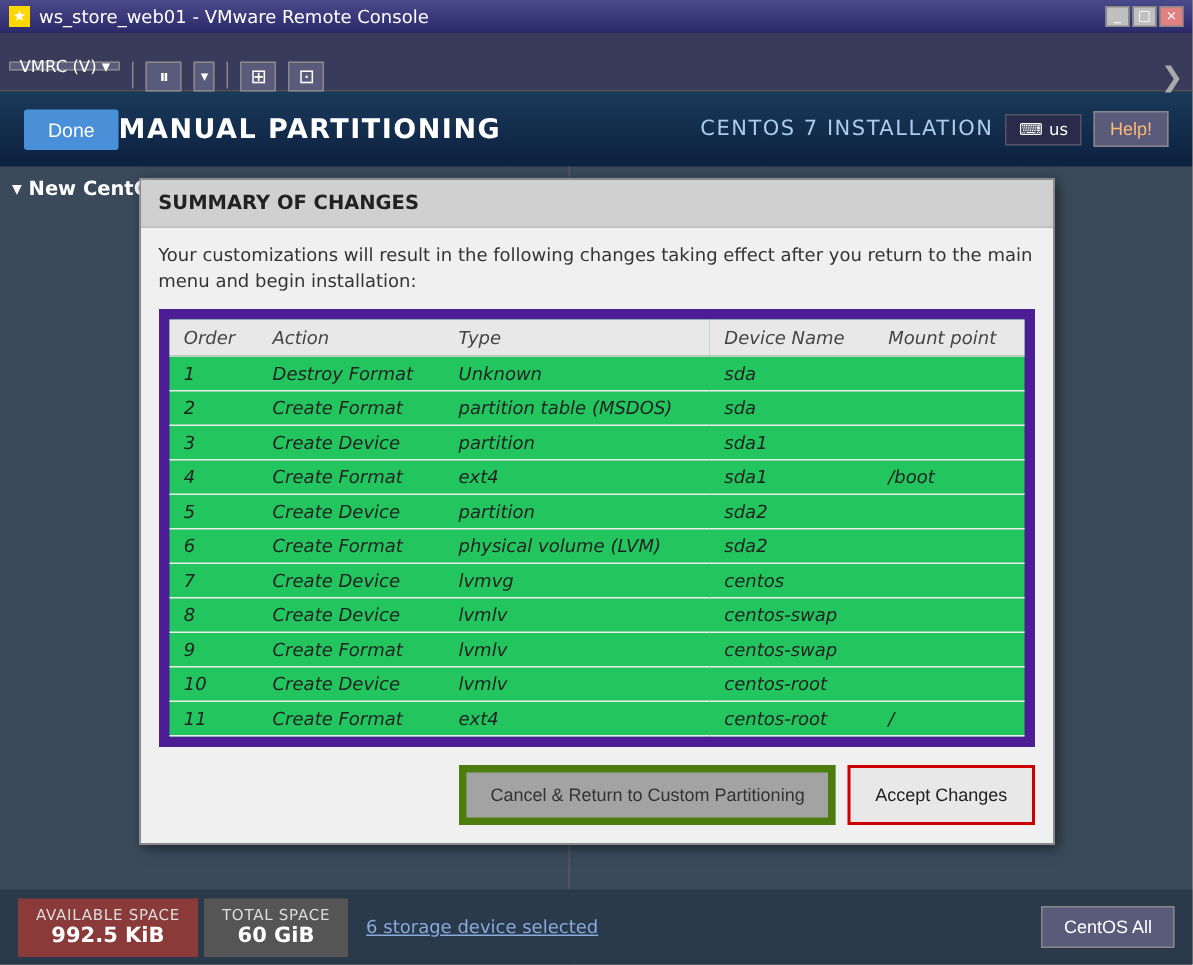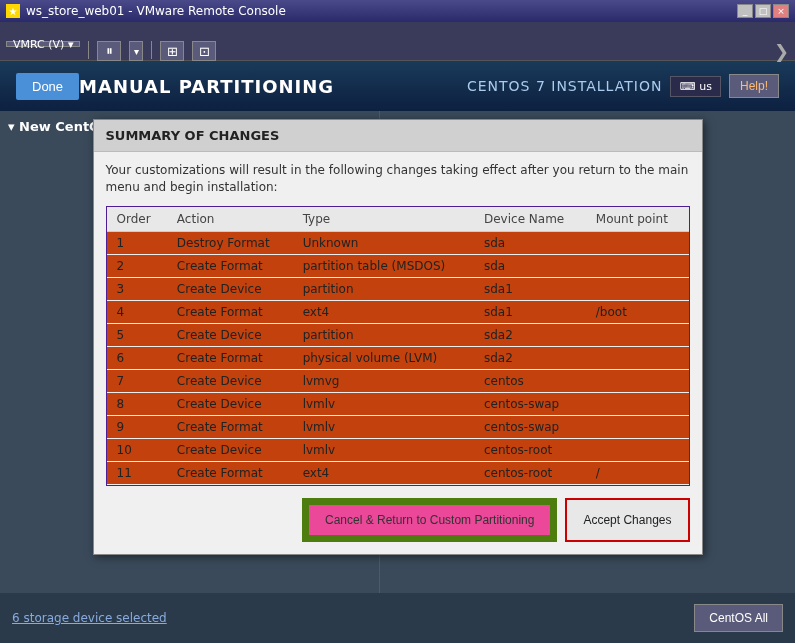--- a/index.html
+++ b/index.html
@@ -214,22 +214,23 @@
       border-bottom: 1px solid #bbb;
     }
     .dialog-message {
       padding: 10px 12px;
       font-size: 12px;
       color: #333;
       line-height: 1.4;
     }
     .dialog-table {
       margin: 0 12px;
-      border: 1px solid #4c1d95;
-      background: #c2410c;
+      border: 7px solid #4c1d95;
+      background: #22c55e;
+      font-style: italic;
     }
     .dialog-table table {
       width: 100%;
       border-collapse: collapse;
       font-size: 12px;
     }
     .dialog-table table th {
       background: #e8e8e8;
       padding: 5px 10px;
       text-align: left;
@@ -250,22 +251,22 @@
       color: #006600;
       font-weight: normal;
     }
     .dialog-footer {
       padding: 12px;
       display: flex;
       justify-content: flex-end;
       gap: 8px;
     }
     .cancel-btn {
-      background: #ec4899;
-      border: 7px solid #4d7c0f;
+      background: #a3a3a3;
+      border: 5px solid #4d7c0f;
       color: #333;
       padding: 8px 16px;
       font-size: 12px;
       cursor: pointer;
     }
     .accept-btn {
       background: #e8e8e8;
       border: 2px solid #cc0000;
       color: #222;
       padding: 8px 16px;
@@ -486,16 +487,26 @@
       <div class="dialog-footer">
         <button class="cancel-btn">Cancel &amp; Return to Custom Partitioning</button>
         <button class="accept-btn">Accept Changes</button>
       </div>
     </div>
   </div>
 </div>
 
 <div class="bottom-bar">
   <div style="display:flex;align-items:center;gap:12px;">
+    <div class="space-boxes">
+      <div class="space-box space-box-available">
+        <span class="space-label">AVAILABLE SPACE</span>
+        <span class="space-value">992.5 KiB</span>
+      </div>
+      <div class="space-box space-box-total">
+        <span class="space-label">TOTAL SPACE</span>
+        <span class="space-value">60 GiB</span>
+      </div>
+    </div>
     <a class="storage-link">6 storage device selected</a>
   </div>
   <button class="reset-btn">CentOS All</button>
 </div>
 
 </body></html>

